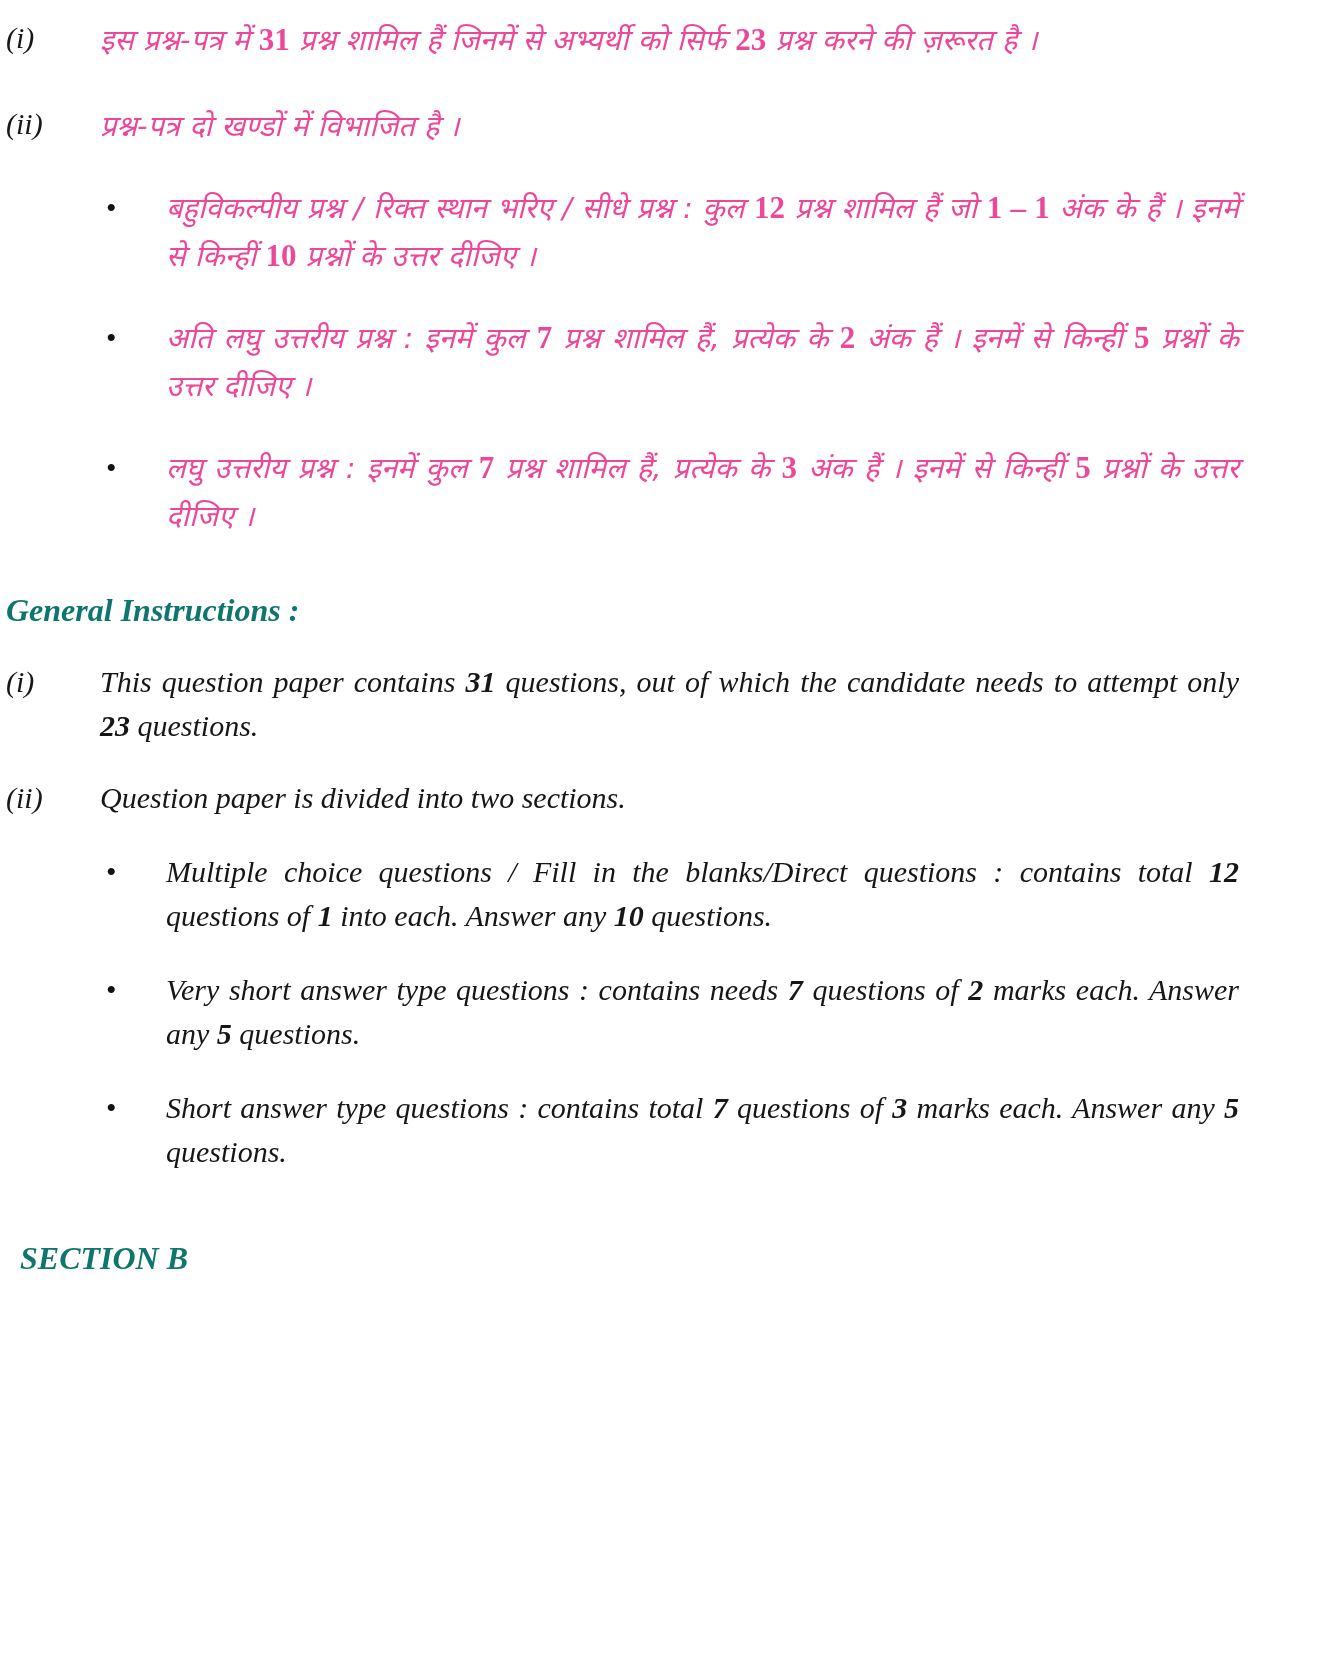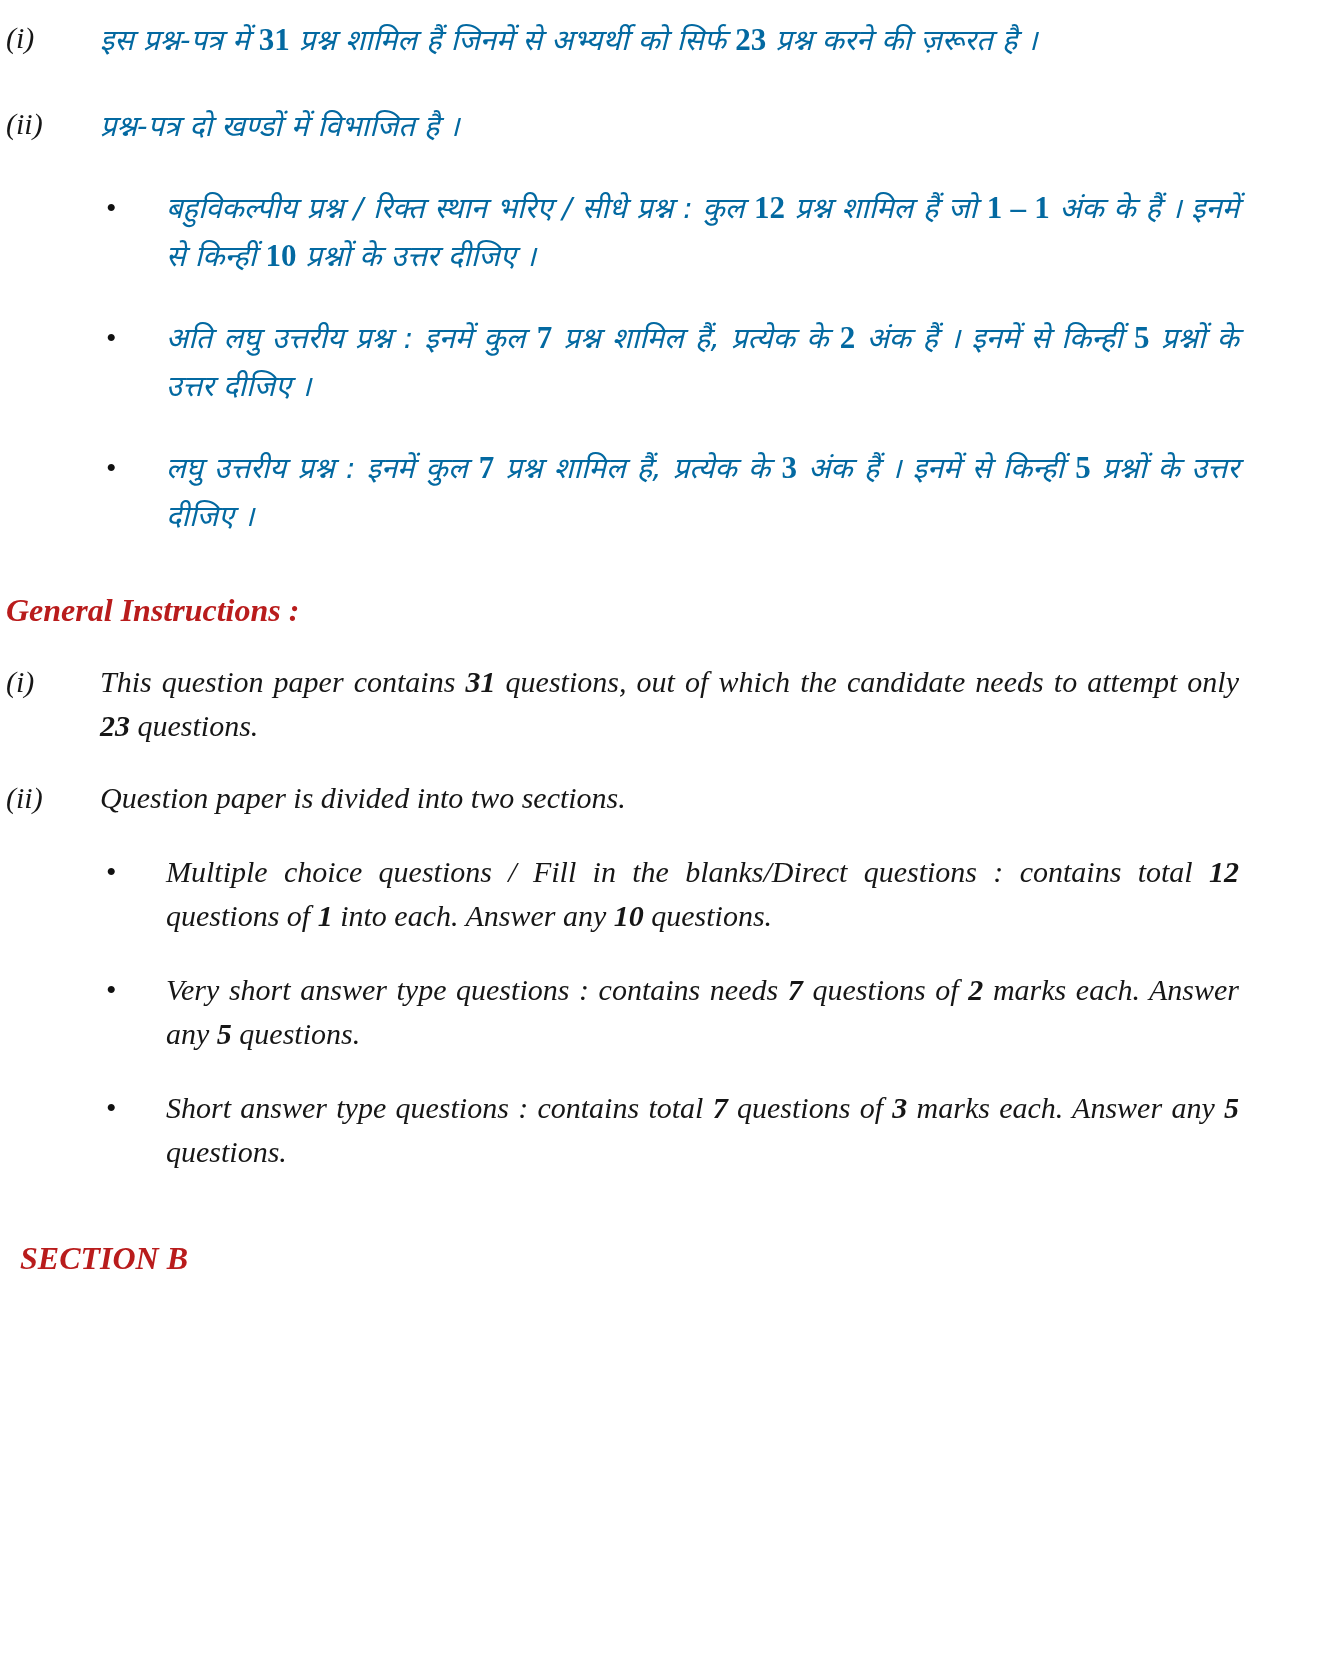--- a/index.html
+++ b/index.html
@@ -55,21 +55,21 @@
     color: #111;
   }
   .bullet-row .row-body { flex: 1 1 auto; }
 
   
   .hindi {
     font-family: "DejaVu Sans", sans-serif;
     font-style: italic;
     font-size: 29px;
     line-height: 48px;
-    color: #0369a1;
+    color: #ec4899;
   }
   .hindi b {
     font-weight: 700;
     font-style: normal;
     font-family: "Liberation Serif", serif;
     font-size: 31px;
   }
   .hindi-heading {
     margin: 0;
     font-family: "DejaVu Sans", sans-serif;
@@ -91,21 +91,21 @@
   .eng b {
     font-weight: 700;
   }
   .eng-heading {
     margin: 0;
     font-family: "Liberation Serif", serif;
     font-style: italic;
     font-weight: 700;
     font-size: 32px;
     line-height: 44px;
-    color: #b91c1c;
+    color: #0f766e;
   }
   .eng .bullet-dot, .eng-bullet .bullet-dot {
     line-height: 44px;
   }
 
   
   .mt-item2-hi   { margin-top: 38px; }
   .mt-heading-a  { margin-top: 48px; }
   .mt-bullet-hi  { margin-top: 34px; }
   .mt-heading-b  { margin-top: 58px; }

